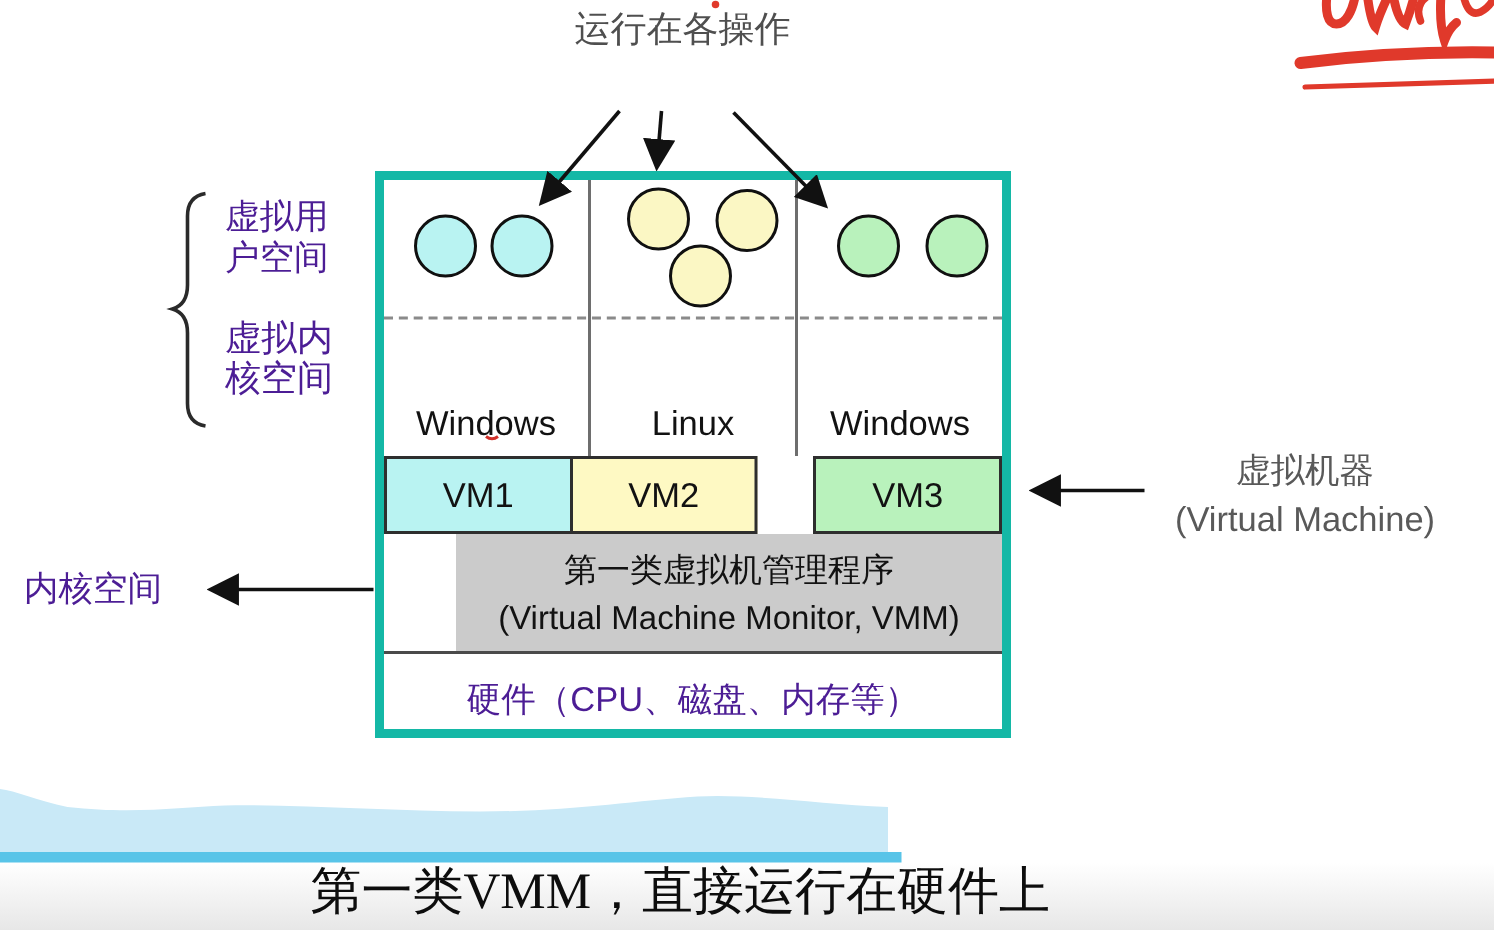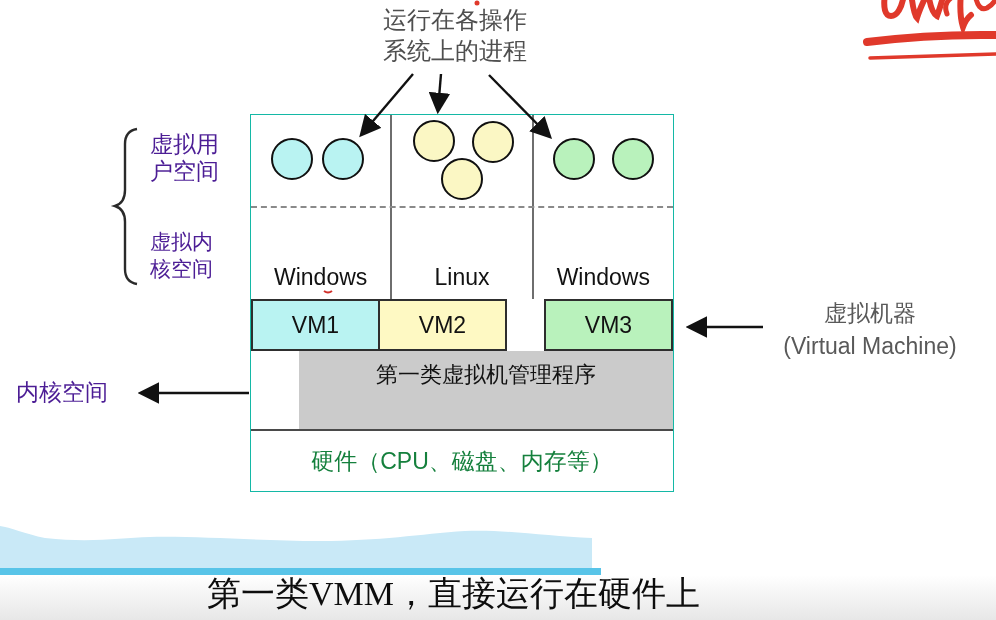--- a/index.html
+++ b/index.html
@@ -11,29 +11,29 @@
   .abs{position:absolute;}
   
   .top-note{
     left:360px; top:4px; width:190px; text-align:center;
     font-size:24px; line-height:31px; color:#4f4f4f; z-index:2;
   }
   
   .lbl{color:#4c1d95; z-index:2;}
   .lbl-user-space{left:8px; top:194px; font-size:23px;}
   .lbl-vus{left:150px; top:131px; font-size:23px; line-height:27px; width:84px;}
-  .lbl-vks{left:150px; top:228px; font-size:21px; line-height:27px; width:84px;}
+  .lbl-vks{left:150px; top:212px; font-size:24px; line-height:27px; width:84px;}
   .lbl-kernel{left:16px; top:377px; font-size:23px;}
   
   .lbl-vm-right{left:762px; top:297px; width:216px; text-align:center;
     font-size:23px; line-height:33px; color:#595959; z-index:2;}
   
   .diagram{
     left:250px; top:114px; width:424px; height:378px;
-    border:1px solid #14b8a6; box-sizing:border-box; background:#fff; z-index:1;
+    border:6px solid #14b8a6; box-sizing:border-box; background:#fff; z-index:1;
   }
   .os-row{position:relative; height:184px; display:flex;}
   .os-col{position:relative; flex:1; box-sizing:border-box;}
   .os-col.divider{border-right:2px solid #6e6e6e;}
   .dashed-line{position:absolute; left:0; right:0; top:91px; border-top:2px dashed #8a8a8a;}
   .os-label{position:absolute; left:0; right:0; bottom:8px; text-align:center;
     font-size:23px; color:#121212;}
   .proc{position:absolute; width:38px; height:38px; border:2px solid #101010;
     border-radius:50%; box-sizing:content-box;}
   
@@ -45,42 +45,41 @@
   .vm-cell{flex:1; border:2px solid #2e2e2e; box-sizing:border-box;
     display:flex; align-items:center; justify-content:center;
     font-size:23px; color:#121212;}
   .vm-cell + .vm-cell{margin-left:-2px;}
   
   .vmm-box{height:78px; background:#cbcbcb; text-align:center;
     font-size:22px; line-height:32px; color:#121212; padding-top:8px;
     box-sizing:border-box;margin-left:48px;}
   
   .hw-box{height:60px; border-top:2px solid #4a4a4a; display:flex;
-    align-items:center; justify-content:center; font-size:23px; color:#15803d;}
+    align-items:center; justify-content:center; font-size:23px; color:#4c1d95;}
   
   #overlay{left:0; top:0; z-index:5; pointer-events:none;}
   
   .bottom-bg{left:0; top:575px; width:996px; height:45px;
     background:linear-gradient(#ffffff,#e7e7e7); z-index:0;}
   .subtitle{
     left:207px; top:571px; white-space:nowrap; z-index:6;
     font-family:Liberation Serif, serif;
     font-size:34px; color:#0d0d0d;
   }
 </style>
 </head>
 <body>
 
 <div id="stage">
 
   <div class="abs bottom-bg"></div>
 
   <div class="abs top-note">
     <div>运行在各操作</div>
-    <div>系统上的进程</div>
   </div>
 
   <div class="abs lbl lbl-vus">
     <div>虚拟用</div>
     <div>户空间</div>
   </div>
   <div class="abs lbl lbl-vks">
     <div>虚拟内</div>
     <div>核空间</div>
   </div>
@@ -112,20 +111,21 @@
       <div class="proc c3p2" style="background: rgb(185, 242, 188);"></div>
       <div class="dashed-line"></div>
     </div>
     <div class="vm-row">
       <div class="vm-cell" style="background: rgb(185, 243, 242);">VM1</div>
       <div class="vm-cell" style="background: #fef9c3;">VM2</div>
       <div class="vm-cell" style="background: rgb(185, 242, 188); margin-left: 37px;">VM3</div>
     </div>
     <div class="vmm-box" style="background: rgb(203, 203, 203);">
       <div>第一类虚拟机管理程序</div>
+      <div>(Virtual Machine Monitor, VMM)</div>
     </div>
     <div class="hw-box">
       <span>硬件（CPU、磁盘、内存等）</span>
     </div>
   </div>
 
   <svg id="overlay" class="abs" width="996" height="620" viewBox="0 0 996 620" aria-label="VMM">
     <defs>
       <marker id="ah" viewBox="0 0 10 10" refX="8" refY="5" markerWidth="9" markerHeight="9" orient="auto-start-reverse">
         <path d="M0,0 L10,5 L0,10 z" fill="#111"></path>

